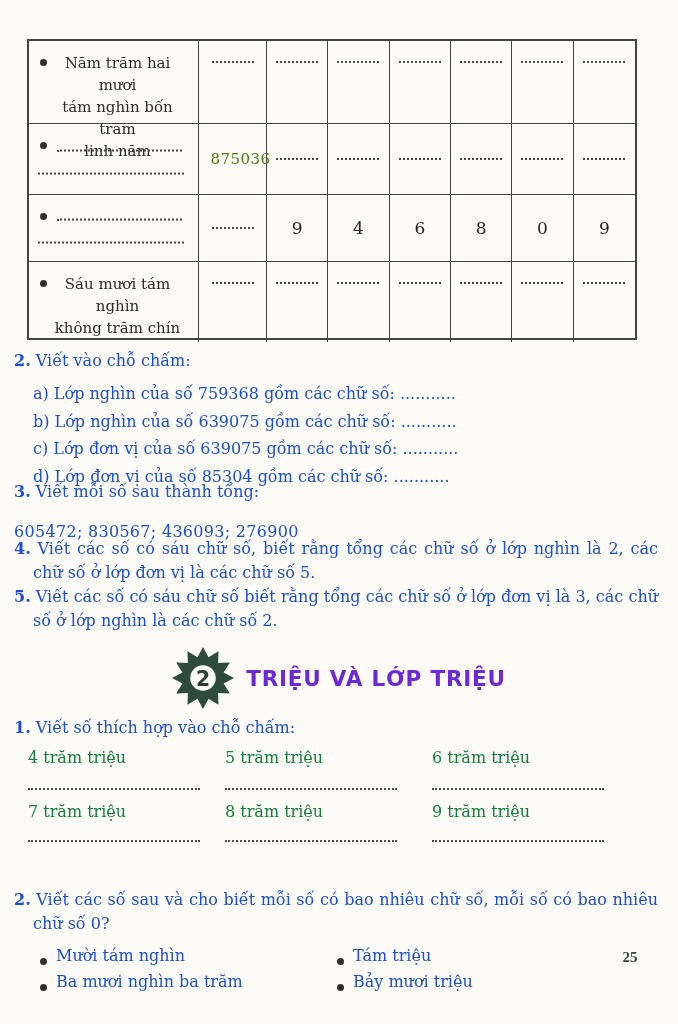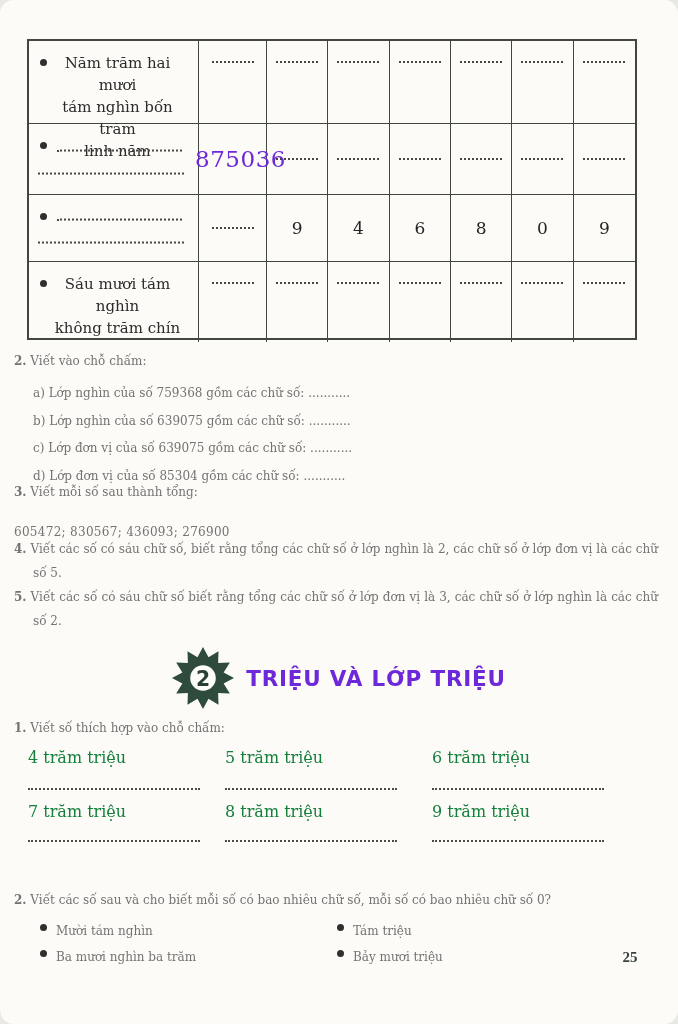--- a/index.html
+++ b/index.html
@@ -1,20 +1,19 @@
 <!DOCTYPE html>
 <html><head>
 <meta charset="utf-8">
 <style>
   html,body{margin:0;padding:0;background:#e8e8e4;}
   .page{
     position:relative;width:678px;height:1024px;margin:0 auto;
     background:#fcfbf7;color:#2e2e2e;overflow:hidden;
     font-family:"DejaVu Serif","Liberation Serif",serif;
-    border-radius:14px;
   }
   
   .ntable{
     position:absolute;top:39px;left:27px;width:610px;height:301px;
     display:grid;grid-template-columns:170px 68px repeat(6,1fr);
     grid-template-rows:83px 71px 67px 80px;
     border:2px solid #41463f;box-sizing:border-box;background:transparent;
   }
   .ntcell{
     position:relative;box-sizing:border-box;
@@ -29,24 +28,24 @@
   .labelcell .lab{padding:11px 8px 0 16px;text-align:center;font-size:15px;line-height:22px;color:#2b2b2b;}
   .dlwrap{position:absolute;left:0;right:0;top:50%;transform:translateY(-58%);}
   .dl{border-bottom:2.2px dotted #474747;height:12px;}
   .dl1{margin:0 16px 0 28px;}
   .dl2{margin:9px 14px 0 9px;}
   .datacell{display:flex;justify-content:center;}
   .datacell.aligntop{align-items:flex-start;}
   .datacell.aligntop .celldots{margin-top:20px;}
   .datacell.alignmid{align-items:center;}
   .celldots{width:42px;height:0;border-bottom:2.2px dotted #474747;}
-  .cellnum{font-size:23px;color:#6d28d9;letter-spacing:.5px;margin-left:16px;}
+  .cellnum{font-size:15px;color:#4d7c0f;letter-spacing:.5px;margin-left:16px;}
   .celldigit{font-size:17px;color:#242424;}
   
-  .ex{position:absolute;left:14px;width:644px;font-size:12px;color:#737373;}
+  .ex{position:absolute;left:14px;width:644px;font-size:16px;color:#1d4ed8;}
   .ex .hd{line-height:22px;}
   .ex b{font-weight:bold;}
   #ex2{top:350px;}
   #ex2 .items{margin-top:8px;padding-left:19px;}
   #ex2 .items div{line-height:27.6px;}
   #ex3{top:481px;}
   #ex3 .nums{margin-top:18px;text-align:left;line-height:22px;letter-spacing:.3px;}
   .para{padding-left:19px;text-indent:-19px;text-align:justify;line-height:24px;margin:0;}
   #ex4{top:537px;}
   #ex5{top:585px;}
@@ -67,21 +66,21 @@
     display:grid;grid-template-columns:197px 207px 188px;
     grid-template-rows:32px 22px 30px 26px;
     font-size:16px;color:#15803d;
   }
   .m1dot{width:172px;height:8px;border-bottom:2.2px dotted #4a4a4a;}
   #m2{top:888px;}
   .bgrid{
     margin:6px 0 0 26px;display:grid;grid-template-columns:297px 1fr;
     grid-auto-rows:26px;align-items:center;
   }
-  .bitem{display:flex;align-items:flex-start;gap:9px;}
+  .bitem{display:flex;align-items:flex-end;gap:9px;}
   .bdot{width:7px;height:7px;border-radius:50%;background:#2f2f2f;flex:0 0 auto;}
   
   .pagenum{
     position:absolute;top:949px;left:612px;width:36px;text-align:center;
     font-family:Liberation Serif, serif;
     font-weight:bold;font-size:15px;color:#38413d;
   }
 </style>
 </head>
 <body>

